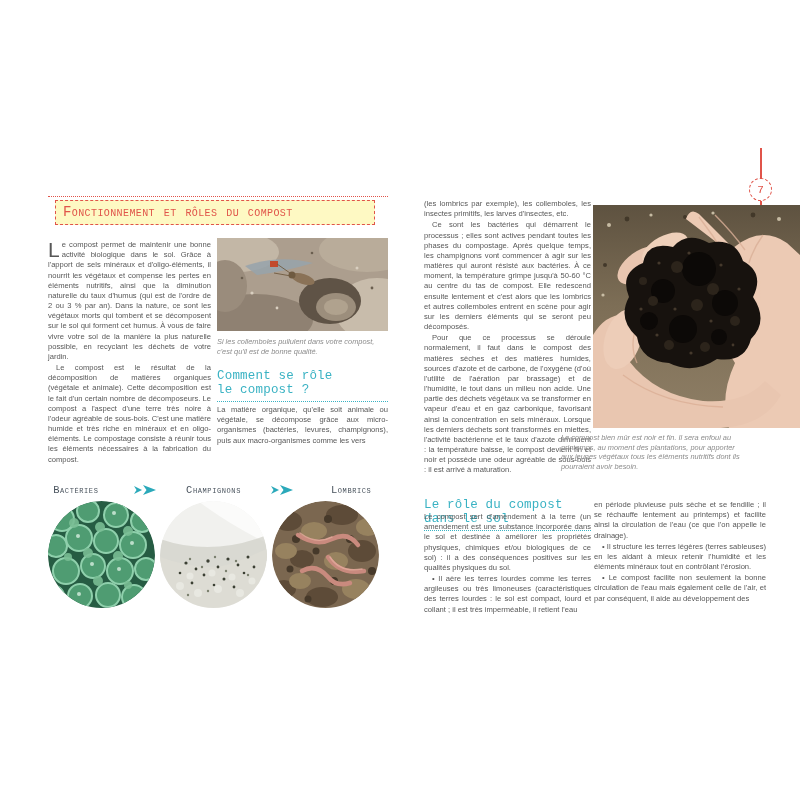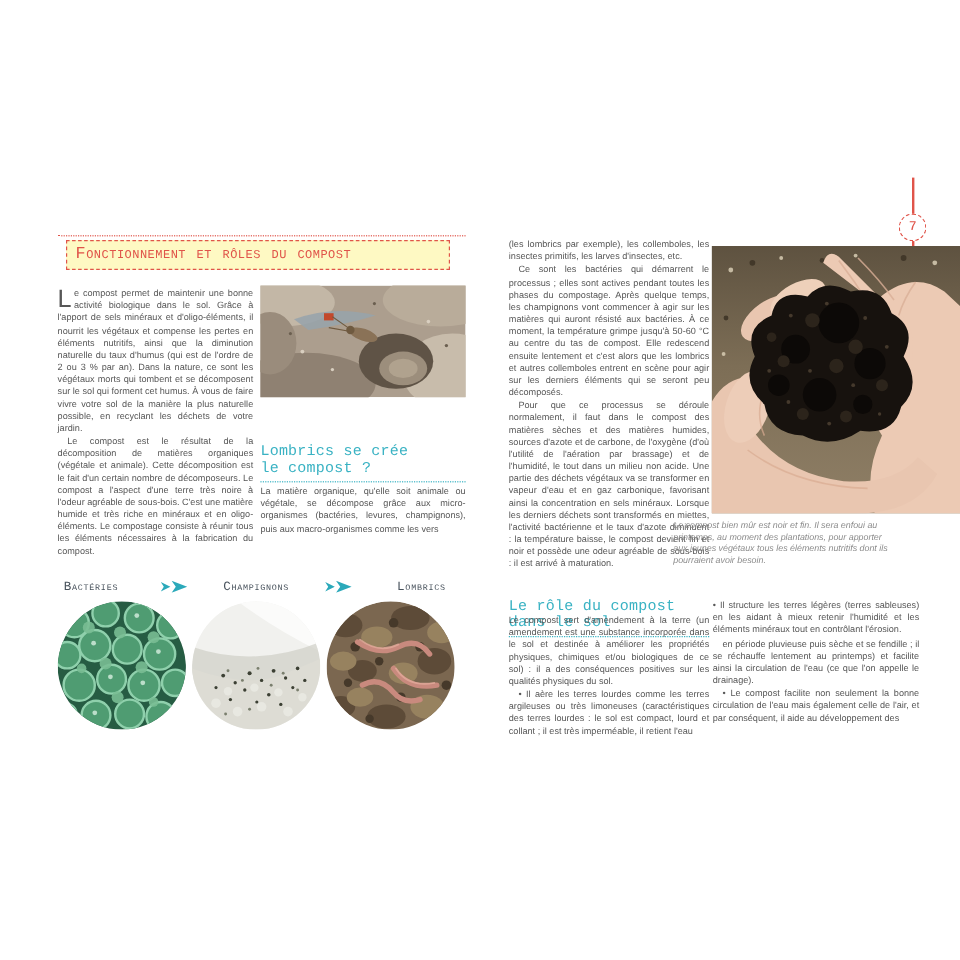--- a/index.html
+++ b/index.html
@@ -72,23 +72,24 @@
       <circle cx="75" cy="37" r="3.5" fill="#6f5a40"></circle>
       <path d="M73,35 L60,26 M74,38 L57,35" stroke="#6f5a40" stroke-width="0.9" fill="none"></path>
       <circle cx="35" cy="55" r="1.6" fill="#d9cfc0"></circle>
         <circle cx="60" cy="70" r="1.4" fill="#d9cfc0"></circle>
       <circle cx="140" cy="30" r="1.5" fill="#d9cfc0"></circle>
         <circle cx="95" cy="15" r="1.3" fill="#6b5f50"></circle>
       <circle cx="25" cy="40" r="1.3" fill="#6b5f50"></circle>
         <circle cx="155" cy="50" r="1.4" fill="#6b5f50"></circle>
     </svg>
   </div>
+  <div class="abs caption" style="left:217px;top:337px;width:160px;">Si les collemboles pullulent dans votre compost, c'est qu'il est de bonne qualité.</div>
 
   <div class="abs teal-heading" style="left:217px;top:370px;width:171px;">
-    <span>Lombrics se crée</span><br>
+    <span>Comment se rôle</span><br>
     <span>le compost ?</span>
   </div>
   <div class="abs body-text" style="left:217px;top:405px;width:171px;">
     <p>La matière organique, qu'elle soit animale ou végétale, se décompose grâce aux micro-organismes (bactéries, levures, champignons), puis aux macro-organismes comme les vers</p>
   </div>
 
   <div class="step-row">
     <span class="step-label" style="width:107px;">Bactéries</span>
     <span class="step-arrow">
       <svg width="24" height="10" viewBox="0 0 24 10">
@@ -348,18 +349,18 @@
           <circle cx="118" cy="116" r="1.6"></circle>
           <circle cx="98" cy="148" r="1.6"></circle>
         <circle cx="64" cy="130" r="1.6"></circle>
           <circle cx="140" cy="140" r="1.4"></circle>
       </g>
     </svg>
   </div>
   <div class="abs caption" style="left:561px;top:433px;width:186px;">Le compost bien mûr est noir et fin. Il sera enfoui au printemps, au moment des plantations, pour apporter aux jeunes végétaux tous les éléments nutritifs dont ils pourraient avoir besoin.</div>
 
   <div class="abs body-text" style="left:594px;top:500px;width:172px;">
+    <p>en période pluvieuse puis sèche et se fendille ; il se réchauffe lentement au printemps) et facilite ainsi la circulation de l'eau (ce que l'on appelle le drainage).</p>
     <p>• Il structure les terres légères (terres sableuses) en les aidant à mieux retenir l'humidité et les éléments minéraux tout en contrôlant l'érosion.</p>
-    <p>en période pluvieuse puis sèche et se fendille ; il se réchauffe lentement au printemps) et facilite ainsi la circulation de l'eau (ce que l'on appelle le drainage).</p>
     <p>• Le compost facilite non seulement la bonne circulation de l'eau mais également celle de l'air, et par conséquent, il aide au développement des</p>
   </div>
 
 </div>
 
 </body></html>

